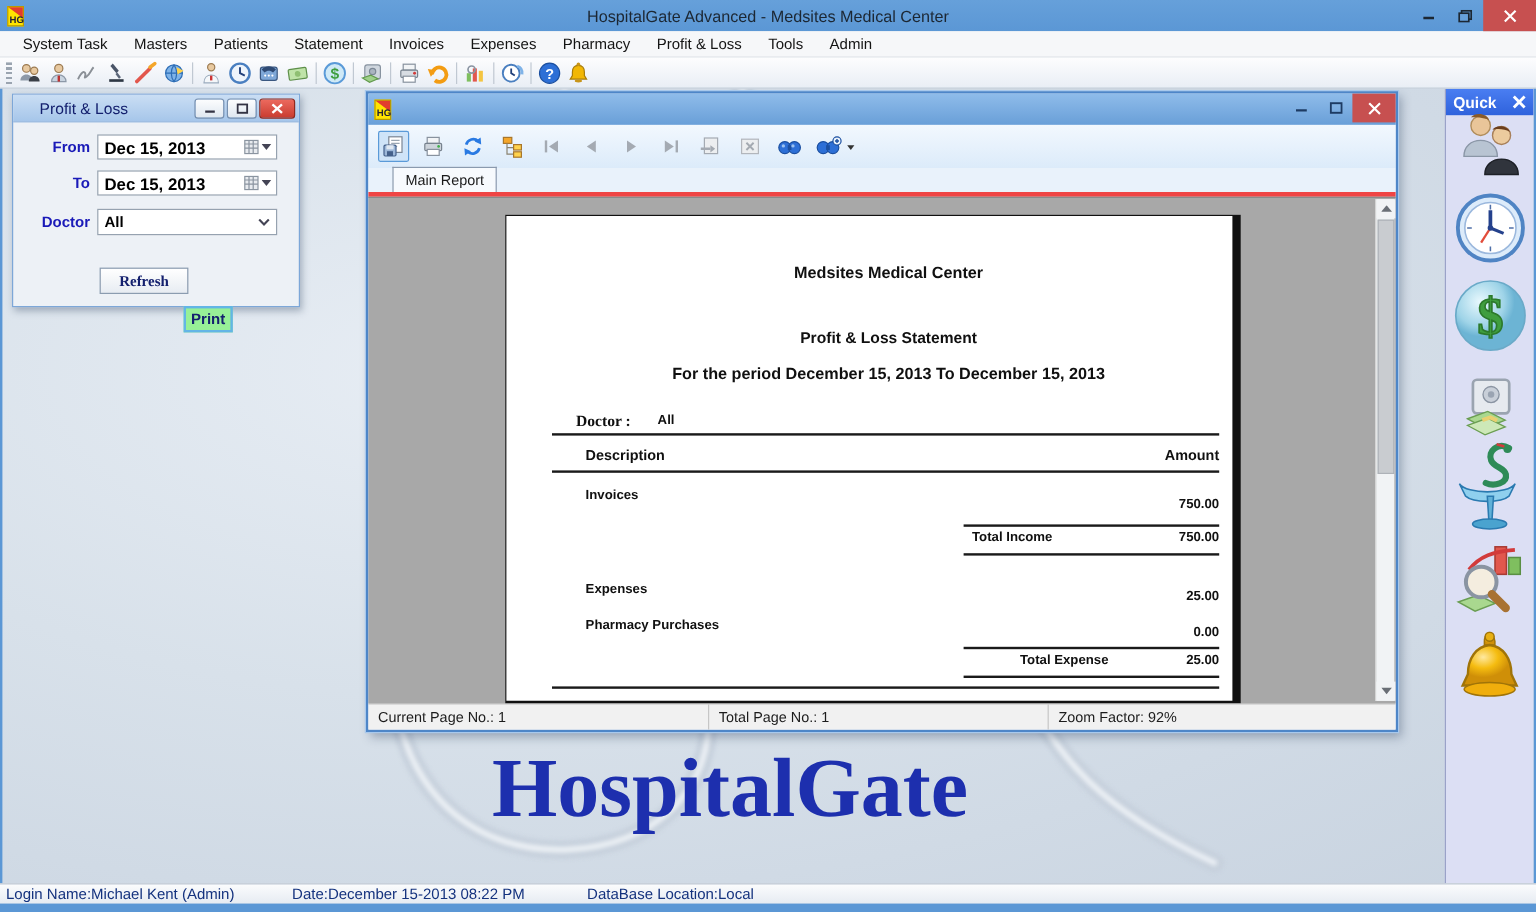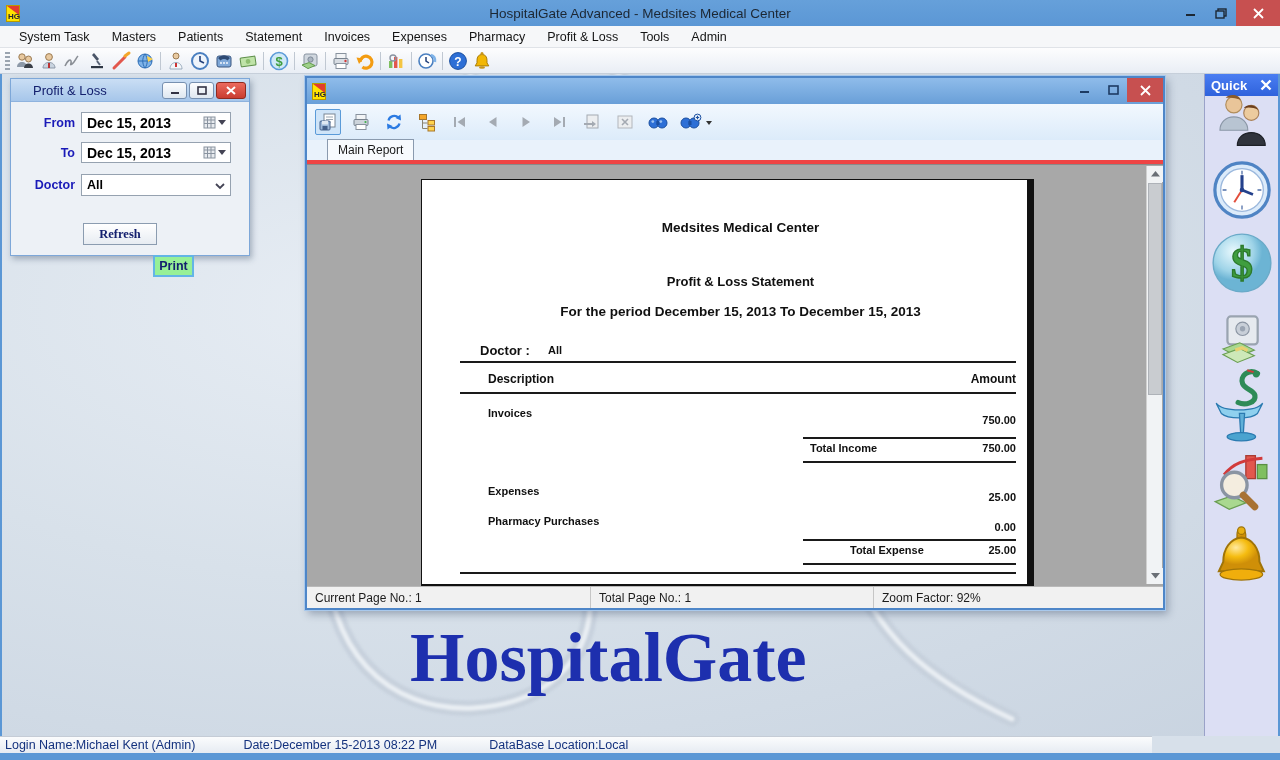--- a/index.html
+++ b/index.html
@@ -79,21 +79,21 @@
   .vthumb { position:absolute; left:1px; top:17px; width:14px; height:212px; background:#c9ccd0; border:1px solid #aeb2b8; }
 
   
   .quick { position:absolute; right:0; top:0; width:74px; height:662px; background:#dcdff4; border-left:1px solid #9aa2c8; z-index:5; }
   .qheader { height:22px; background:linear-gradient(#4a7ef2,#2f62dc); display:flex; align-items:center; padding:0 6px; }
   .qheader .qtext { color:#fff; font-weight:bold; font-size:13px; }
   .qclose { margin-left:auto; color:#fff; display:flex; }
   .qicon { position:absolute; left:50%; transform:translateX(-50%); display:flex; align-items:center; justify-content:center; cursor:pointer; }
 
   
-  .statusbar { position:absolute; left:0; top:736px; width:1152px; height:17px; background:linear-gradient(#fbfcfd,#e6ebf2); border-top:1px solid #c5ccd6; display:flex; align-items:center; font-size:12.5px; color:#14327e; }
+  .statusbar { position:absolute; left:0; top:736px; width:1280px; height:17px; background:linear-gradient(#fbfcfd,#e6ebf2); border-top:1px solid #c5ccd6; display:flex; align-items:center; font-size:12.5px; color:#14327e; }
   .statusbar .s1 { margin-left:5px; } .statusbar .s2 { margin-left:48px; } .statusbar .s3 { margin-left:52px; }
   .bluestrip { position:absolute; left:0; top:753px; width:1280px; height:7px; background:#5b97d5; }
 </style>
 </head>
 <body>
 
 <div class="screen">
 
   <div class="titlebar">
     <span class="hg">
@@ -462,21 +462,21 @@
 
       <div class="rtabrow">
         <span class="rtab">Main Report</span>
       </div>
 
       <div class="rviewer">
         <div class="page">
           <div class="c center" style="top:40px; font-size:13.5px;">Medsites Medical Center</div>
           <div class="c center" style="top:94px; font-size:13px;">Profit &amp; Loss Statement</div>
           <div class="c center" style="top:124px; font-size:13.5px;">For the period December 15, 2013 To December 15, 2013</div>
-          <div class="c" style="left:58px; top:163px; font-size:13px;">Doctor :</div>
+          <div class="c" style="left:58px; top:163px; font-size:13px;font-family:Liberation Serif, serif;">Doctor :</div>
           <div class="c" style="left:126px; top:164px; font-size:11px;">All</div>
           <div class="hline" style="left:38px; top:181px; width:556px; height:2px;"></div>
           <div class="c" style="left:66px; top:192px; font-size:12px;">Description</div>
           <div class="amt" style="top:192px; font-size:12px;">Amount</div>
           <div class="hline" style="left:38px; top:212px; width:556px; height:2px;"></div>
 
           <div class="c" style="left:66px; top:227px; font-size:11px;">Invoices</div>
           <div class="amt" style="top:234px;">750.00</div>
 
           <div class="hline" style="left:381px; top:257px; width:213px; height:1.5px;"></div>

